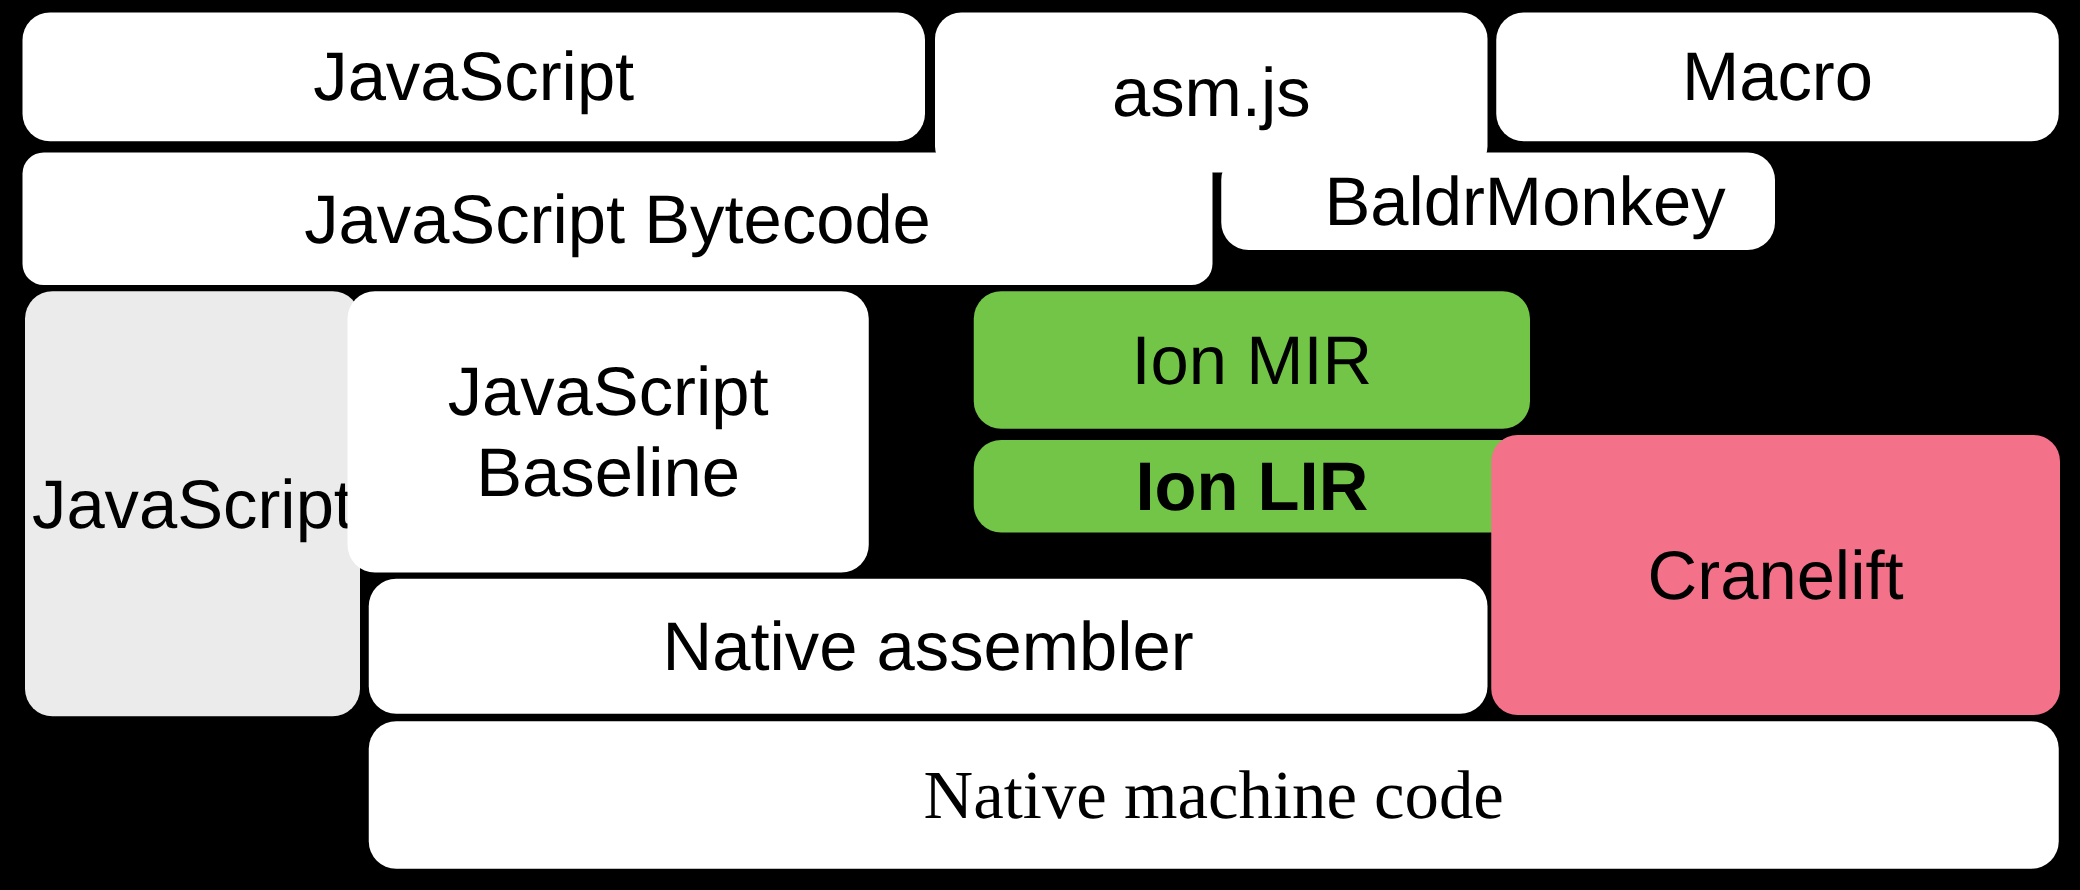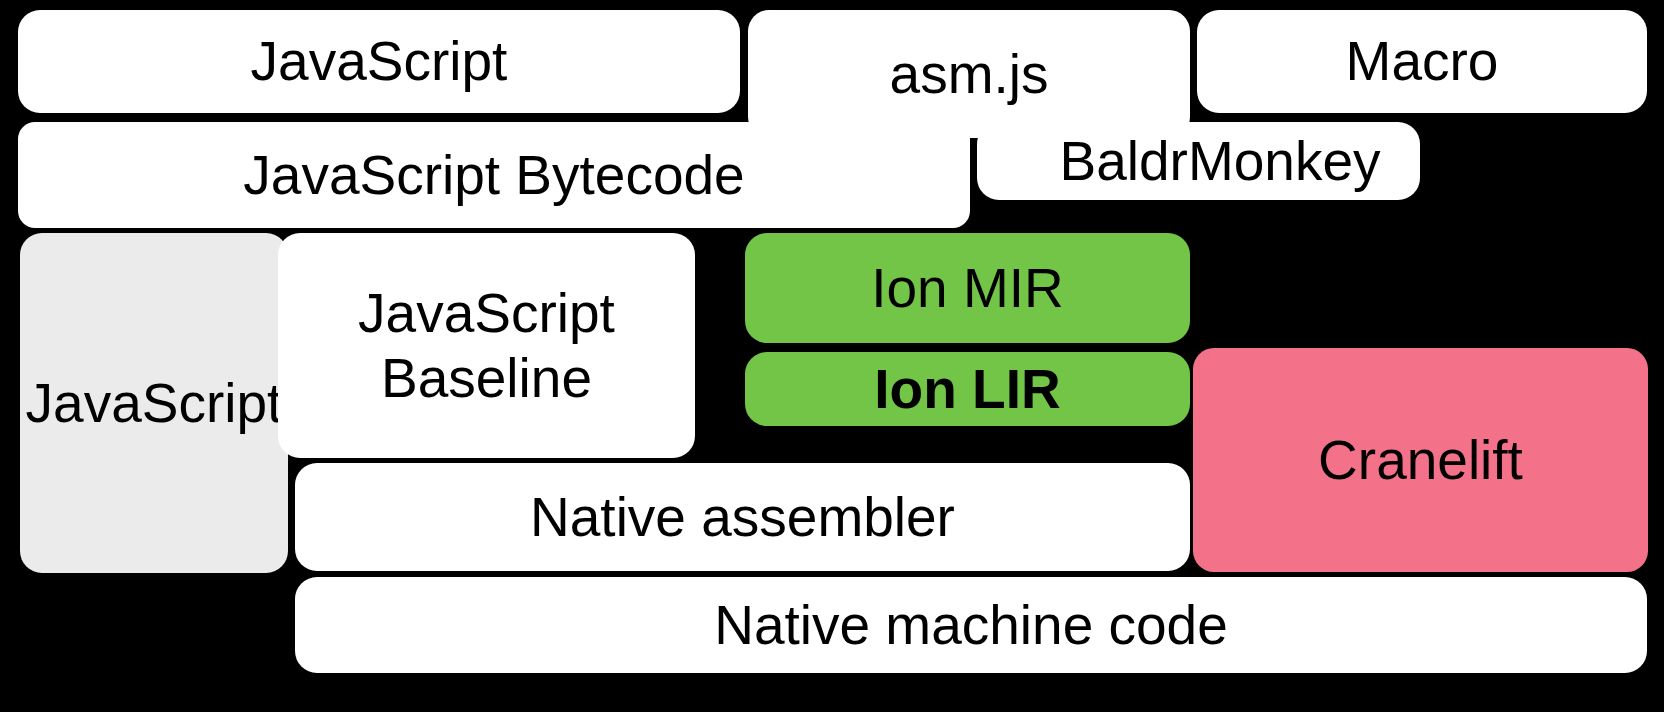--- a/index.html
+++ b/index.html
@@ -28,39 +28,39 @@
     color: #000000;
     font-size: 55px;
     line-height: 1.18;
     font-weight: 400;
     letter-spacing: 0px;
     white-space: pre-line;
     user-select: none;
   }
   .fill-white  { background: #ffffff; }
   .fill-grey   { background: #ebebeb; }
-  .fill-green  { background: #72c546; }
+  .fill-green  { background: #72c546; margin-left: 34px; }
   .fill-pink   { background: #f4718a; border-radius: 21px; }
 
   
   .n-javascript        { left: 18px;   top: 10px;  width: 722px; height: 103px; }
   .n-asmjs             { left: 748px;  top: 10px;  width: 442px; height: 128px; border-radius: 21px; }
   .n-wasm              { left: 1197px; top: 10px;  width: 450px; height: 103px; }
   
   .n-js-bytecode       { left: 18px;   top: 122px; width: 952px; height: 106px; border-radius: 17px; }
   .n-baldrmonkey       { left: 977px;  top: 122px; width: 443px; height: 78px; padding-left: 43px; }
   
   .n-interpreter       { left: 20px;   top: 233px; width: 268px; height: 340px; }
   .n-js-baseline       { left: 278px;  top: 233px; width: 417px; height: 225px; }
   .n-ion-mir           { left: 745px;  top: 233px; width: 445px; height: 110px; }
   .n-ion-lir           { left: 745px;  top: 352px; width: 445px; height: 74px; font-weight: bold; }
   .n-cranelift         { left: 1193px; top: 348px; width: 455px; height: 224px; }
   .n-macro-assembler   { left: 295px;  top: 463px; width: 895px; height: 108px; }
   
-  .n-native-code       { left: 295px;  top: 577px; width: 1352px; height: 96px; }
+  .n-native-code       { left: 295px;  top: 577px; width: 1352px; height: 118px; font-family: Liberation Serif, serif; }
 </style>
 </head>
 <body>
 
 <div id="diagram">
 
   <div class="node fill-white n-javascript">JavaScript</div>
 
   <div class="node fill-white n-asmjs">asm.js</div>
 

